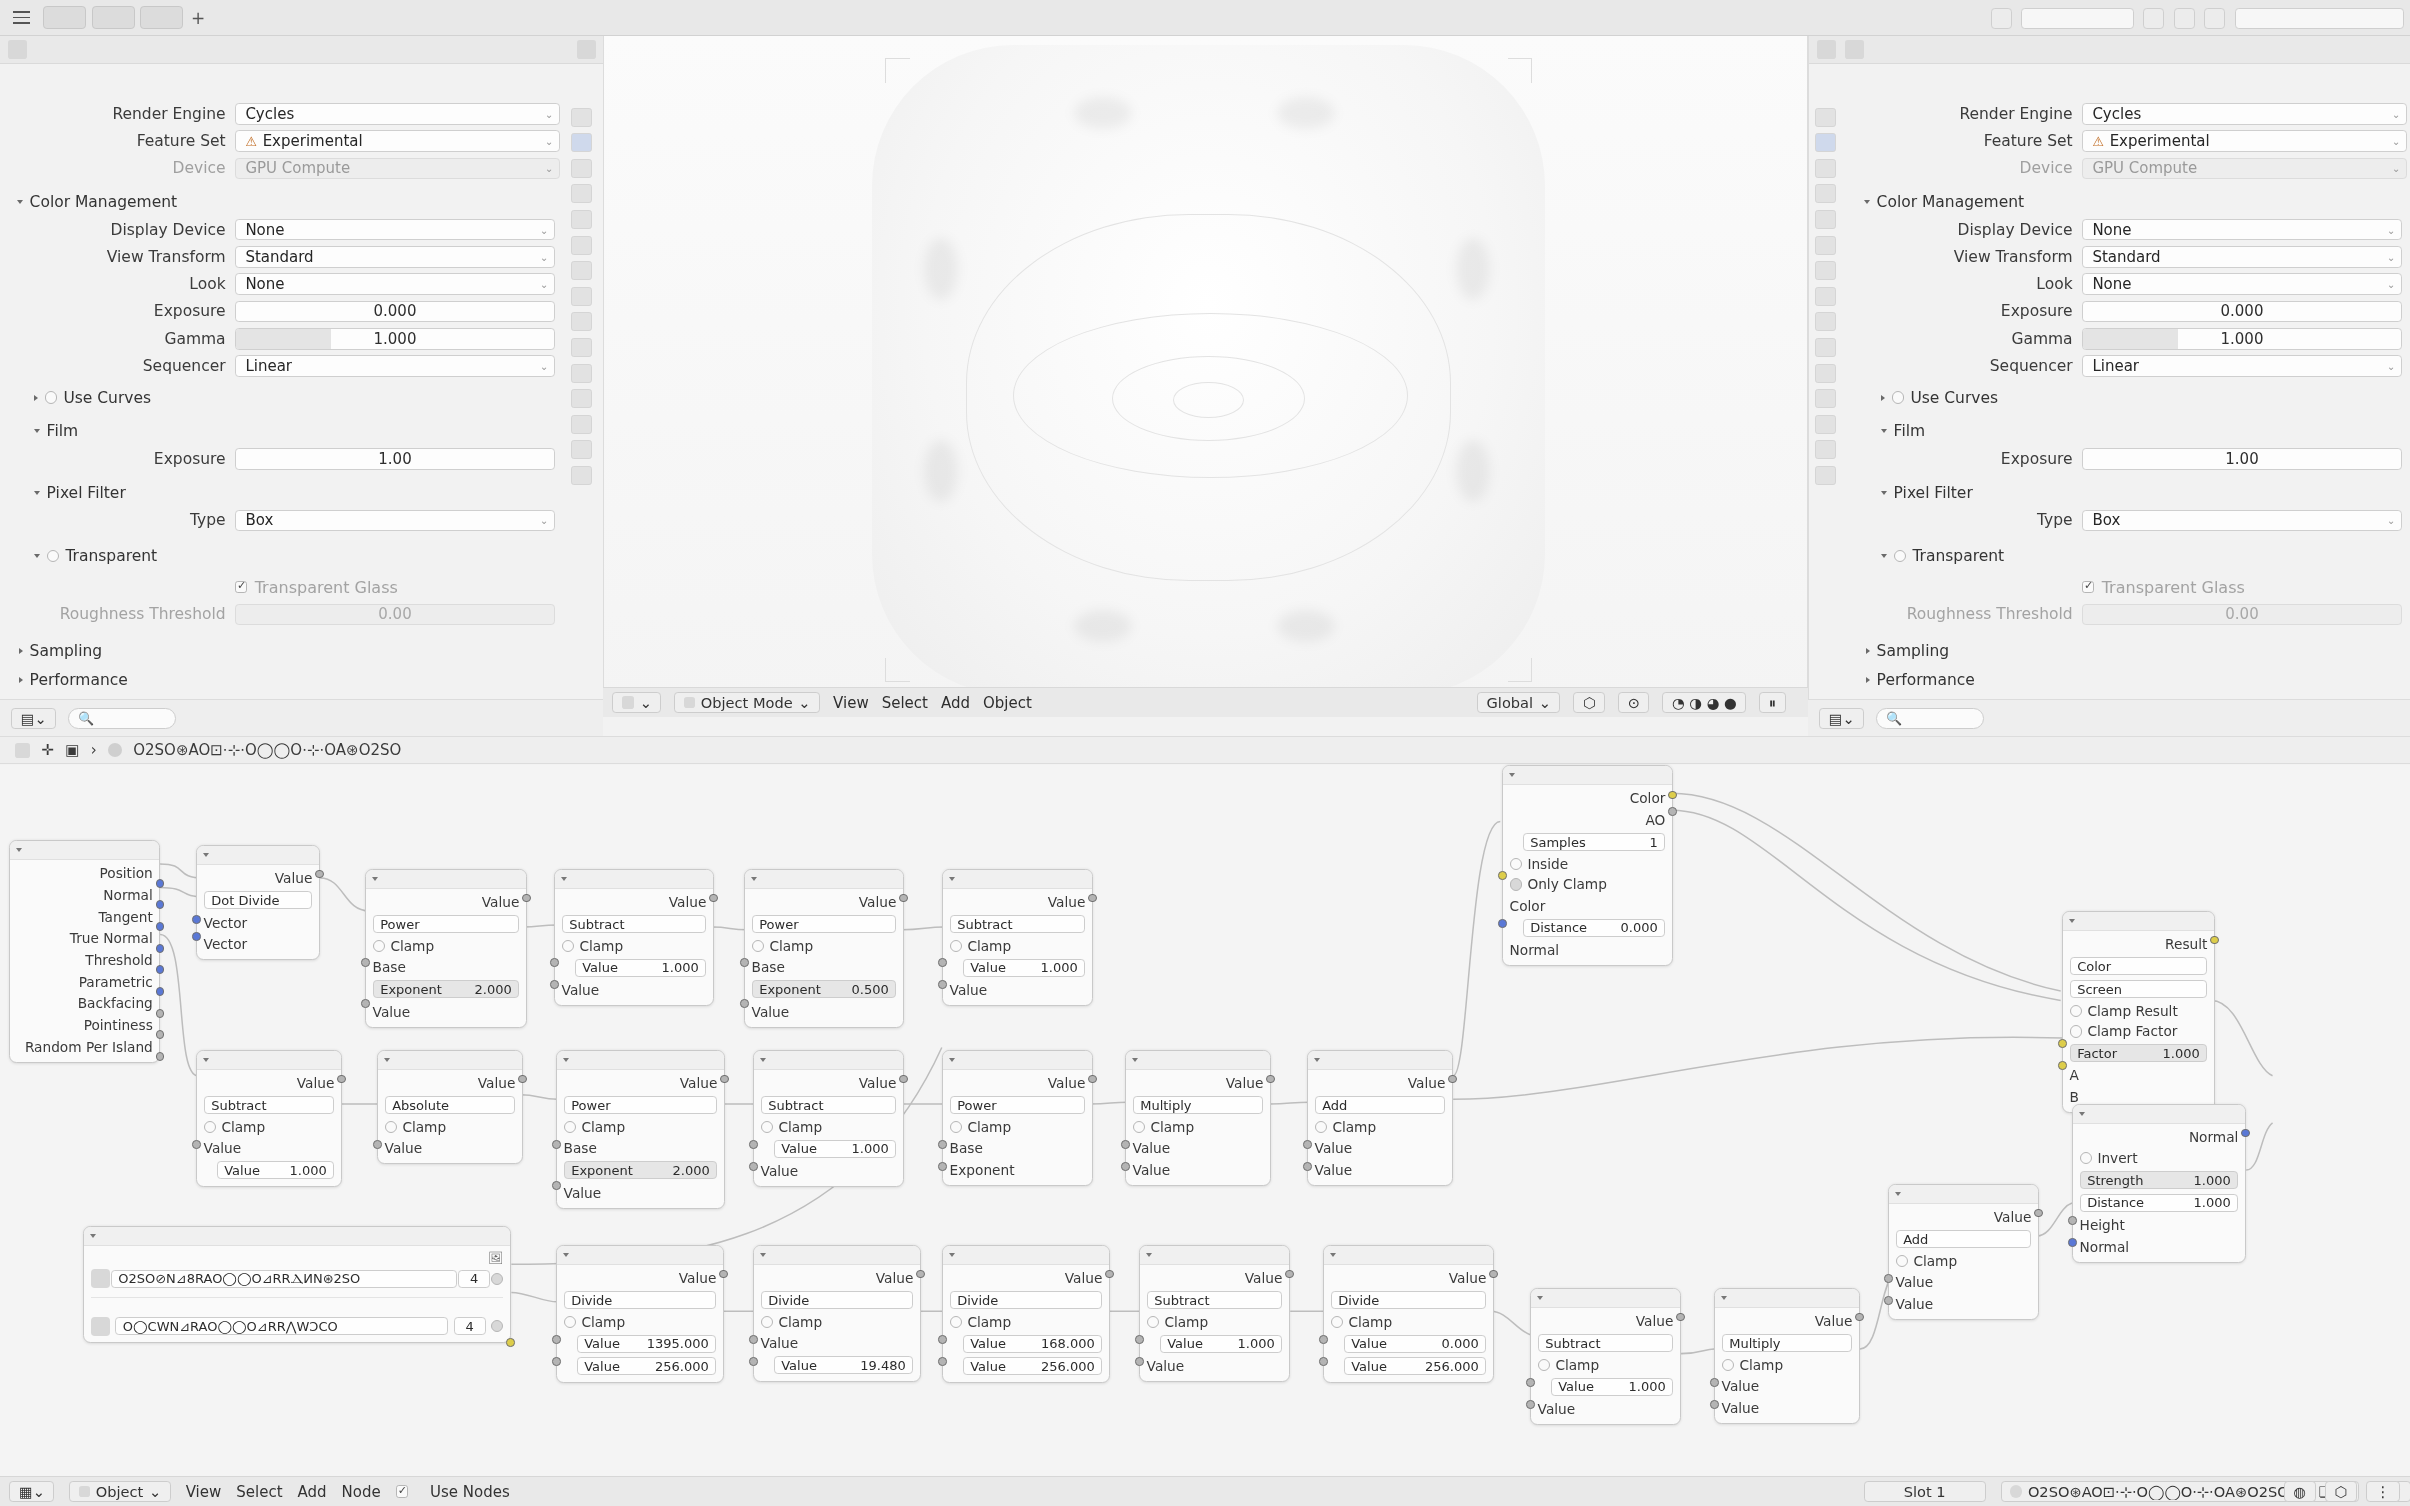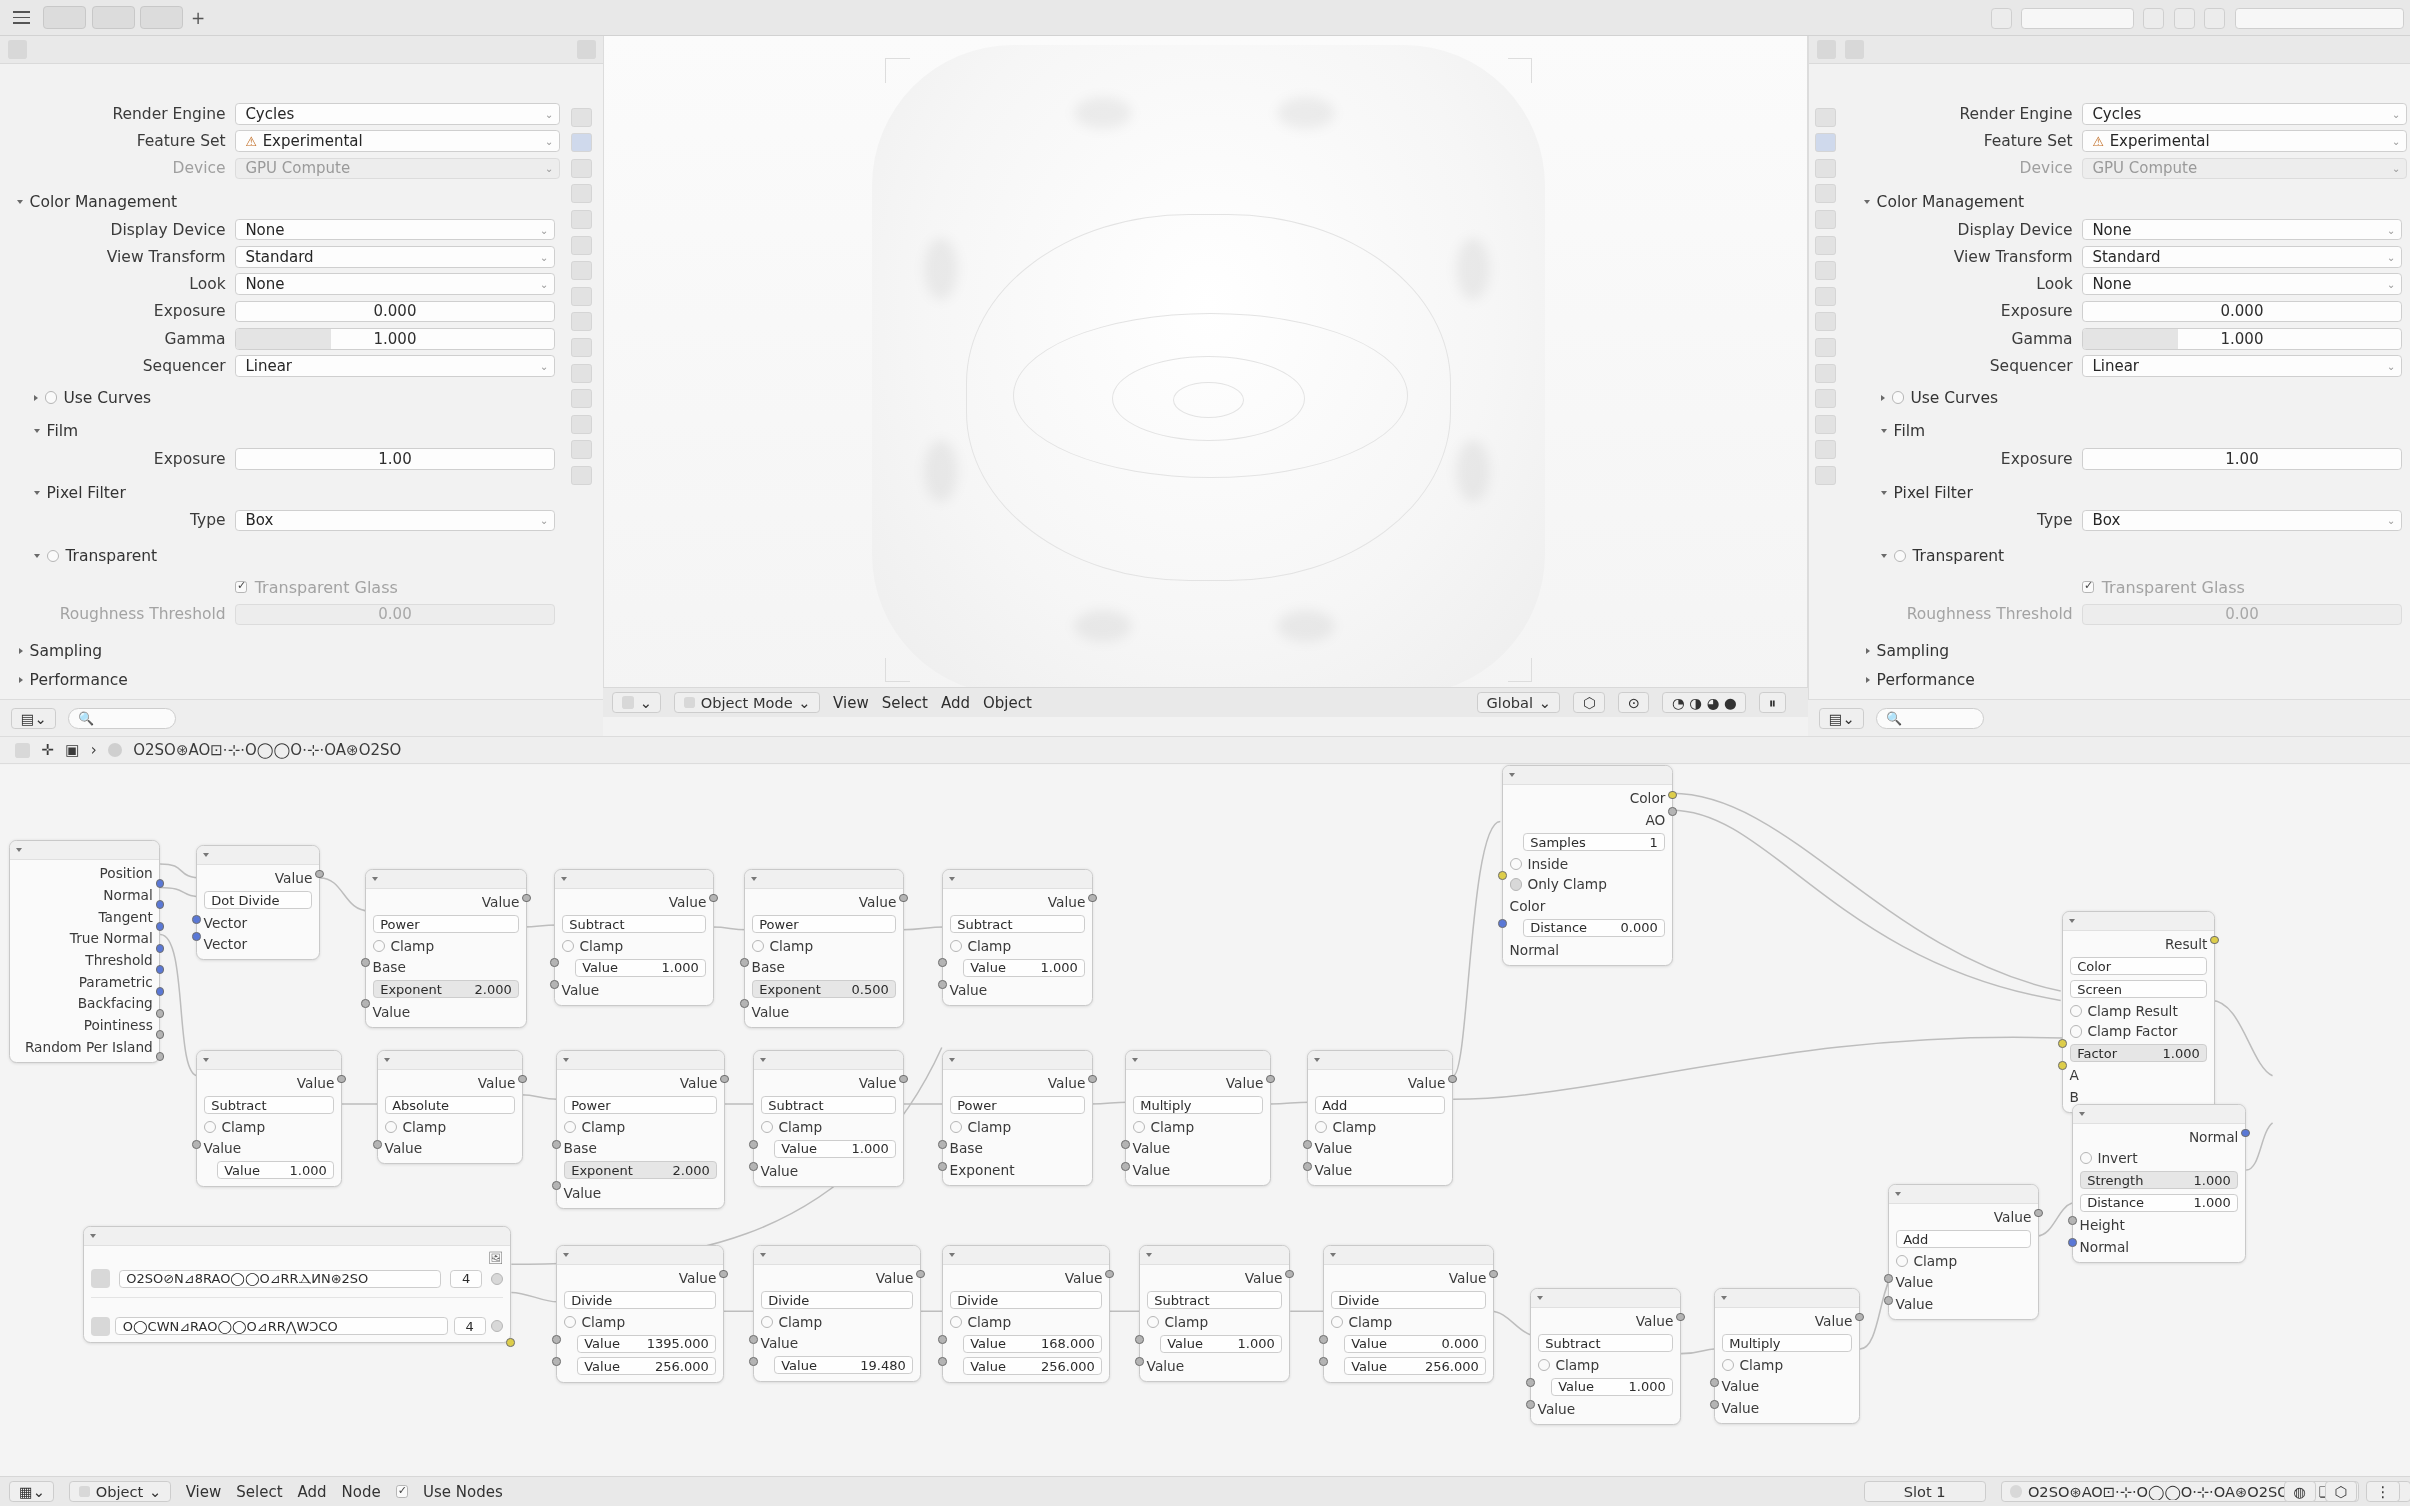--- a/index.html
+++ b/index.html
@@ -1004,21 +1004,21 @@
     </div>
 
     <div class="node" style="left:83px;top:461px;width:428px;">
       <div class="nhead">
           <span class="caret"></span>
         </div>
       <div class="body">
         <div style="display:flex;justify-content:flex-end;gap:5.6px;align-items:center;font-size:12.2px;color:#666;">
           <span>🖼</span>
         </div>
-        <div style="display:flex;align-items:center;gap:9px;">
+        <div style="display:flex;align-items:center;gap:1px;">
           <span class="icon-sq" style="width:19px;height:19px;border-radius:3.8px;"></span>
           <div class="nfield" style="flex:1;">
             <span>O2SO⊘N⊿8RAO◯◯O⊿RRⲆИN⊛2SO</span>
           </div>
           <div class="nfield center" style="width:32px;">
               <span>4</span>
             </div>
           <span class="chk-circle" style="background:#d8d8d8;"></span>
         </div>
         <div style="height:15px;border-top:0.9px solid #e4e4e4;margin-top:3.8px;"></div>
@@ -1214,21 +1214,21 @@
   <div class="statusbar">
     <div class="pill">▦⌄</div>
     <div class="pill">
       <span class="icon-sq" style="width:11.3px;height:11.3px;"></span>
       <span>Object</span>⌄
     </div>
     <span>View</span>
     <span>Select</span>
     <span>Add</span>
     <span>Node</span>
-    <span style="display:flex;align-items:center;gap:15px;">
+    <span style="display:flex;align-items:center;gap:22px;">
       <span class="chk-box on"></span>
       <span>Use Nodes</span>
     </span>
     <div style="flex:1"></div>
     <div class="pill" style="width:122px;justify-content:center;">
       <span>Slot 1</span>
     </div>
     <div class="pill" style="max-width:405px;">
       <span class="icon-sq" style="width:12.2px;height:12.2px;border-radius:50%;"></span>
       <span style="overflow:hidden;white-space:nowrap;">O2SO⊛AO⊡⋅⊹⋅O◯◯O⋅⊹⋅OA⊛O2SO</span>

